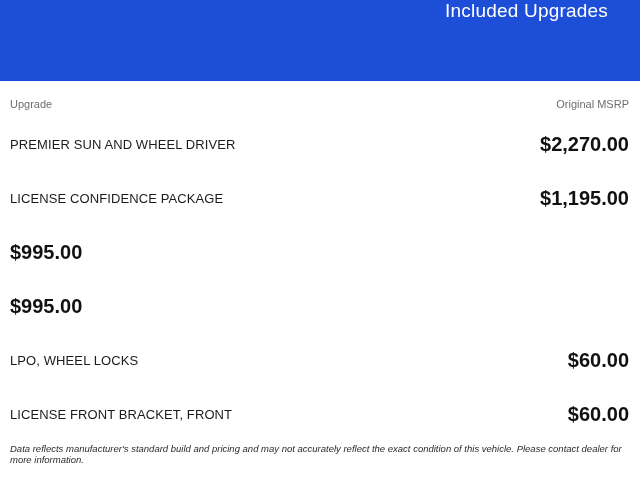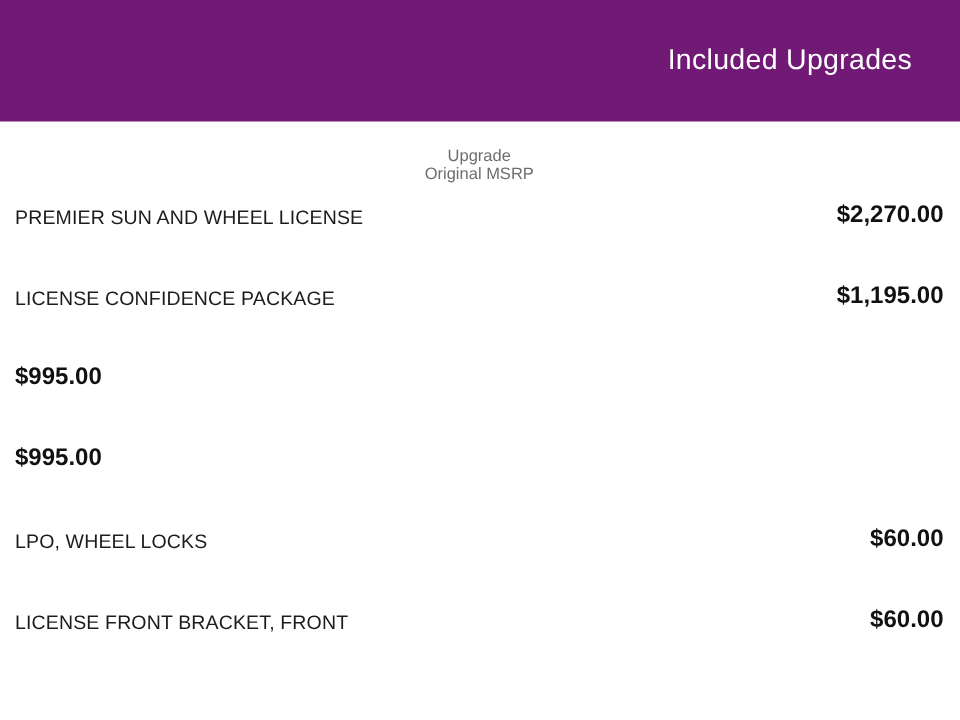--- a/index.html
+++ b/index.html
@@ -7,60 +7,58 @@
   .page {
     position: relative;
     width: 640px;
     height: 480px;
     background: #ffffff;
     font-family: "Liberation Sans", sans-serif;
     overflow: hidden;
   }
   .header {
     height: 81px;
-    background: #701a75;
+    background: #1d4ed8;
     display: flex;
-    align-items: center;
     justify-content: flex-end;
     padding-right: 32px;
   }
   .header-title {
     color: #ffffff;
     font-size: 19px;
     font-weight: 400;
     letter-spacing: 0.2px;
   }
   .body {
     padding: 0 11px 0 10px;
   }
   .col-headers {
     margin-top: 17px;
     height: 12px;
     display: flex;
     align-items: center;
     justify-content: space-between;
     color: #6e6e6e;
     font-size: 11px;
-    flex-direction: column;
   }
   .rows { margin-top: 7px; }
   .row {
     height: 54px;
     display: flex;
     align-items: center;
     justify-content: space-between;
   }
   .row-label {
     color: #1c1c1c;
     font-size: 13px;
     letter-spacing: 0.1px;
   }
   .row-price {
     color: #111111;
-    font-size: 16px;
+    font-size: 20px;
     font-weight: 700;
   }
   .disclaimer {
     margin-top: 2px;
     color: #2b2b2b;
     font-size: 9.5px;
     font-style: italic;
     line-height: 1.2;
   }
 </style>
@@ -76,21 +74,21 @@
   <div class="body">
 
     <div class="col-headers">
       <span>Upgrade</span>
       <span>Original MSRP</span>
     </div>
 
     <div class="rows">
 
       <div class="row">
-        <span class="row-label">PREMIER SUN AND WHEEL LICENSE</span>
+        <span class="row-label">PREMIER SUN AND WHEEL DRIVER</span>
         <span class="row-price">$2,270.00</span>
       </div>
 
       <div class="row">
         <span class="row-label">LICENSE CONFIDENCE PACKAGE</span>
         <span class="row-price">$1,195.00</span>
       </div>
 
       <div class="row">
         <span class="row-price">$995.00</span>
@@ -105,16 +103,17 @@
         <span class="row-price">$60.00</span>
       </div>
 
       <div class="row">
         <span class="row-label">LICENSE FRONT BRACKET, FRONT</span>
         <span class="row-price">$60.00</span>
       </div>
 
     </div>
 
+    <p class="disclaimer">Data reflects manufacturer's standard build and pricing and may not accurately reflect the exact condition of this vehicle. Please contact dealer for more information.</p>
 
   </div>
 
 </div>
 
 </body></html>

